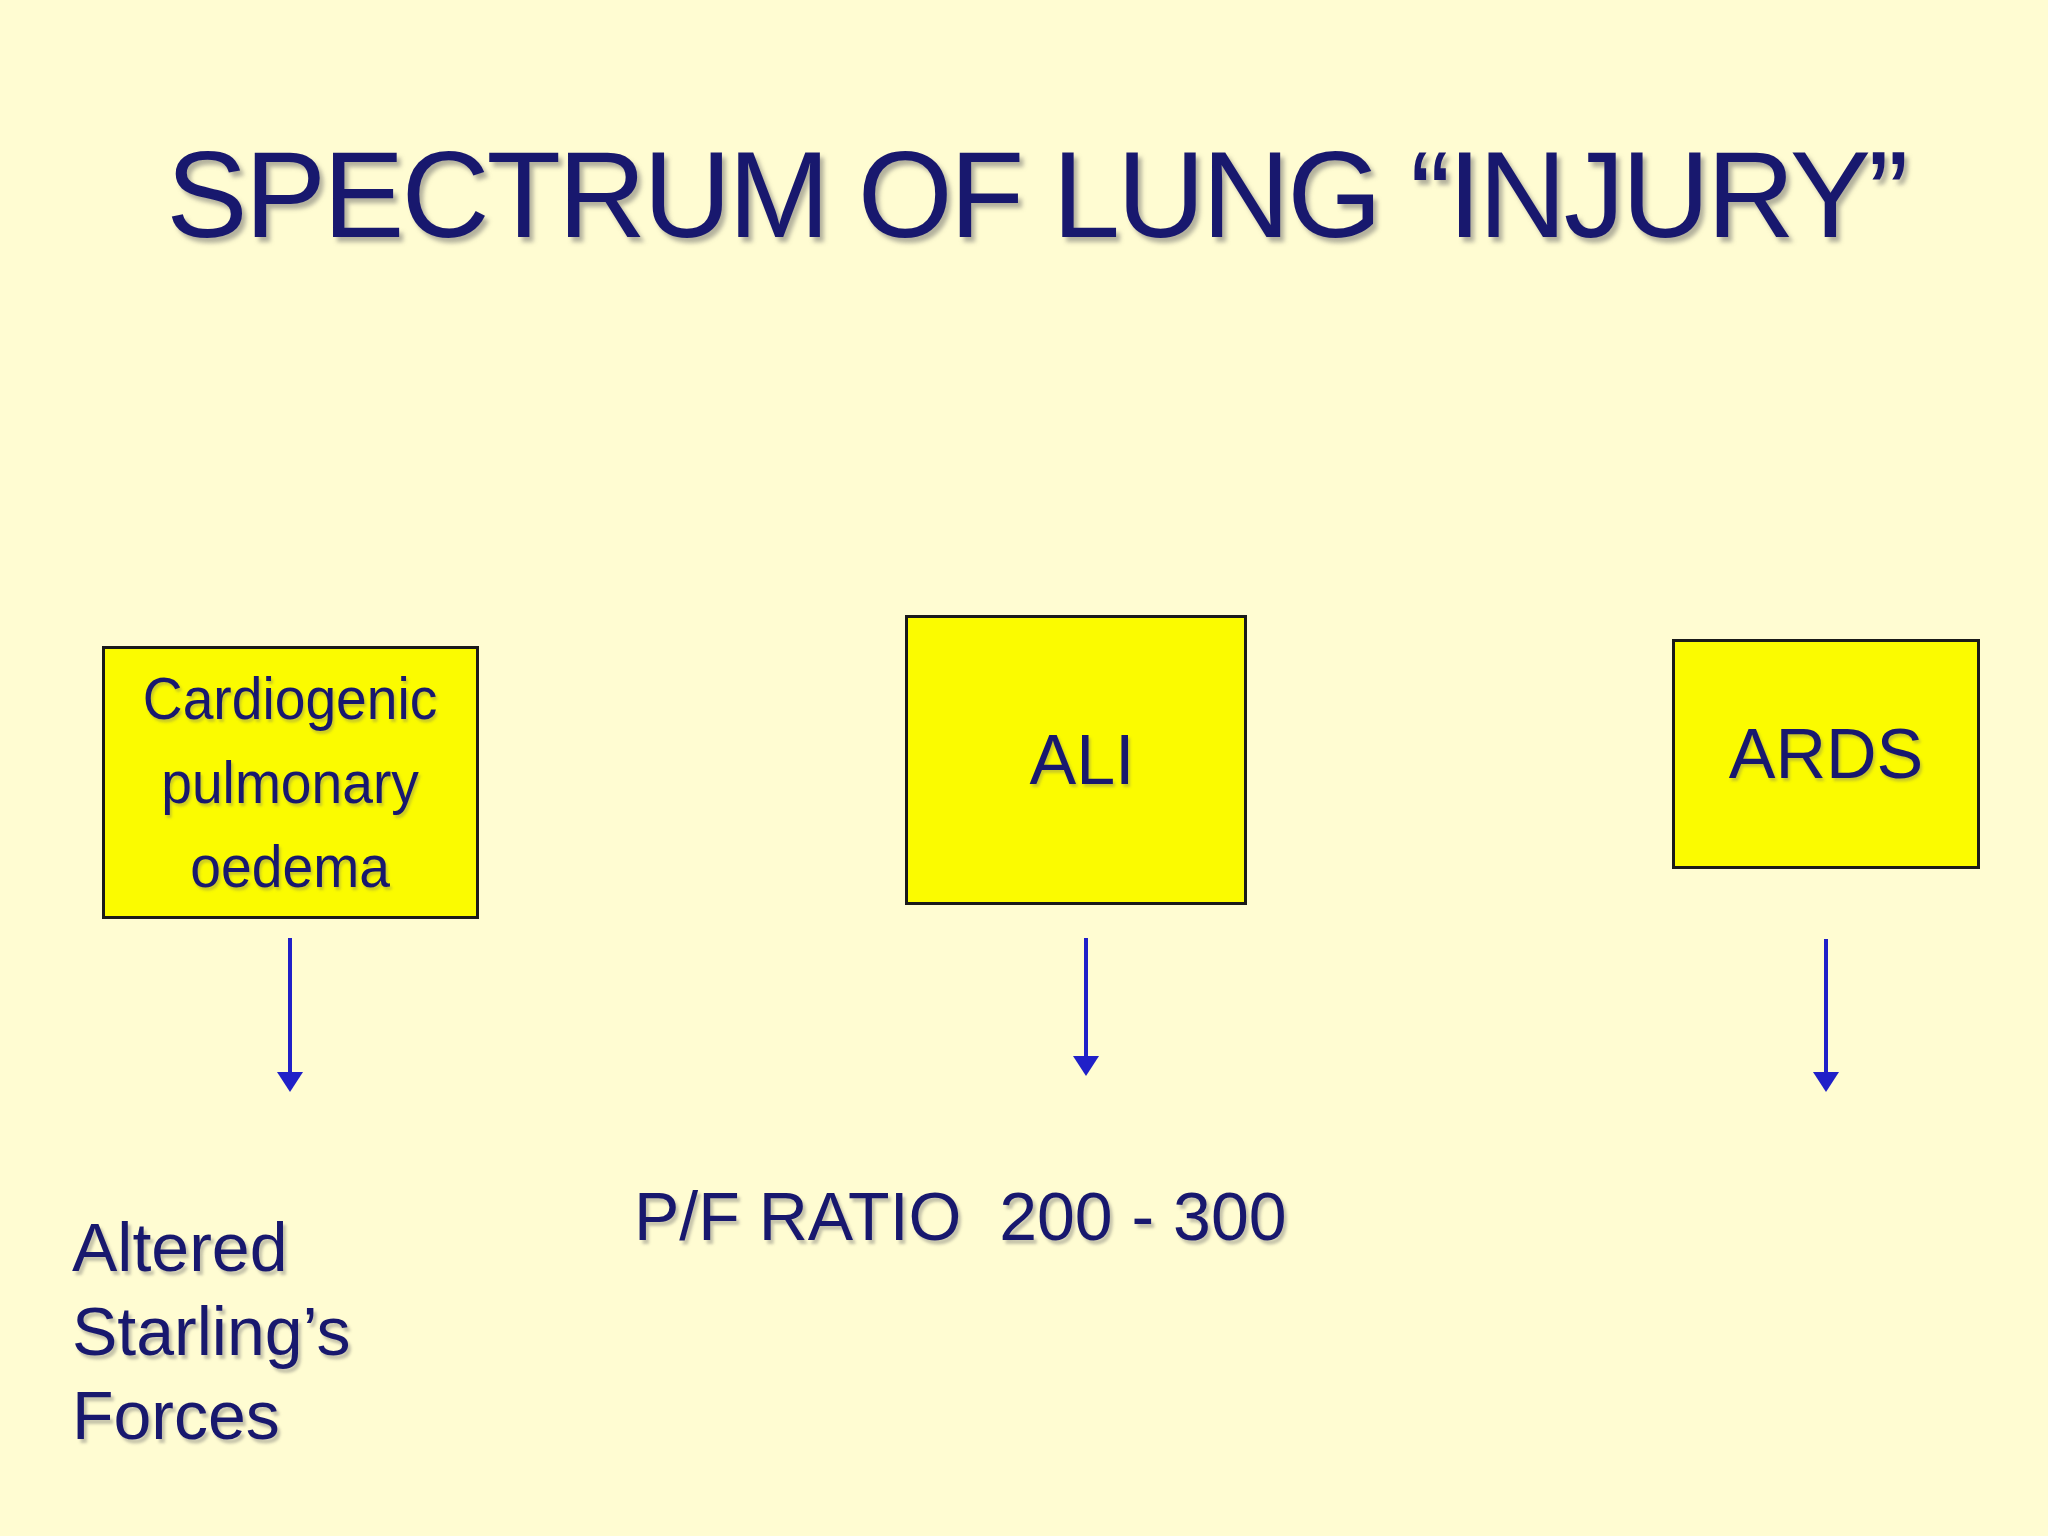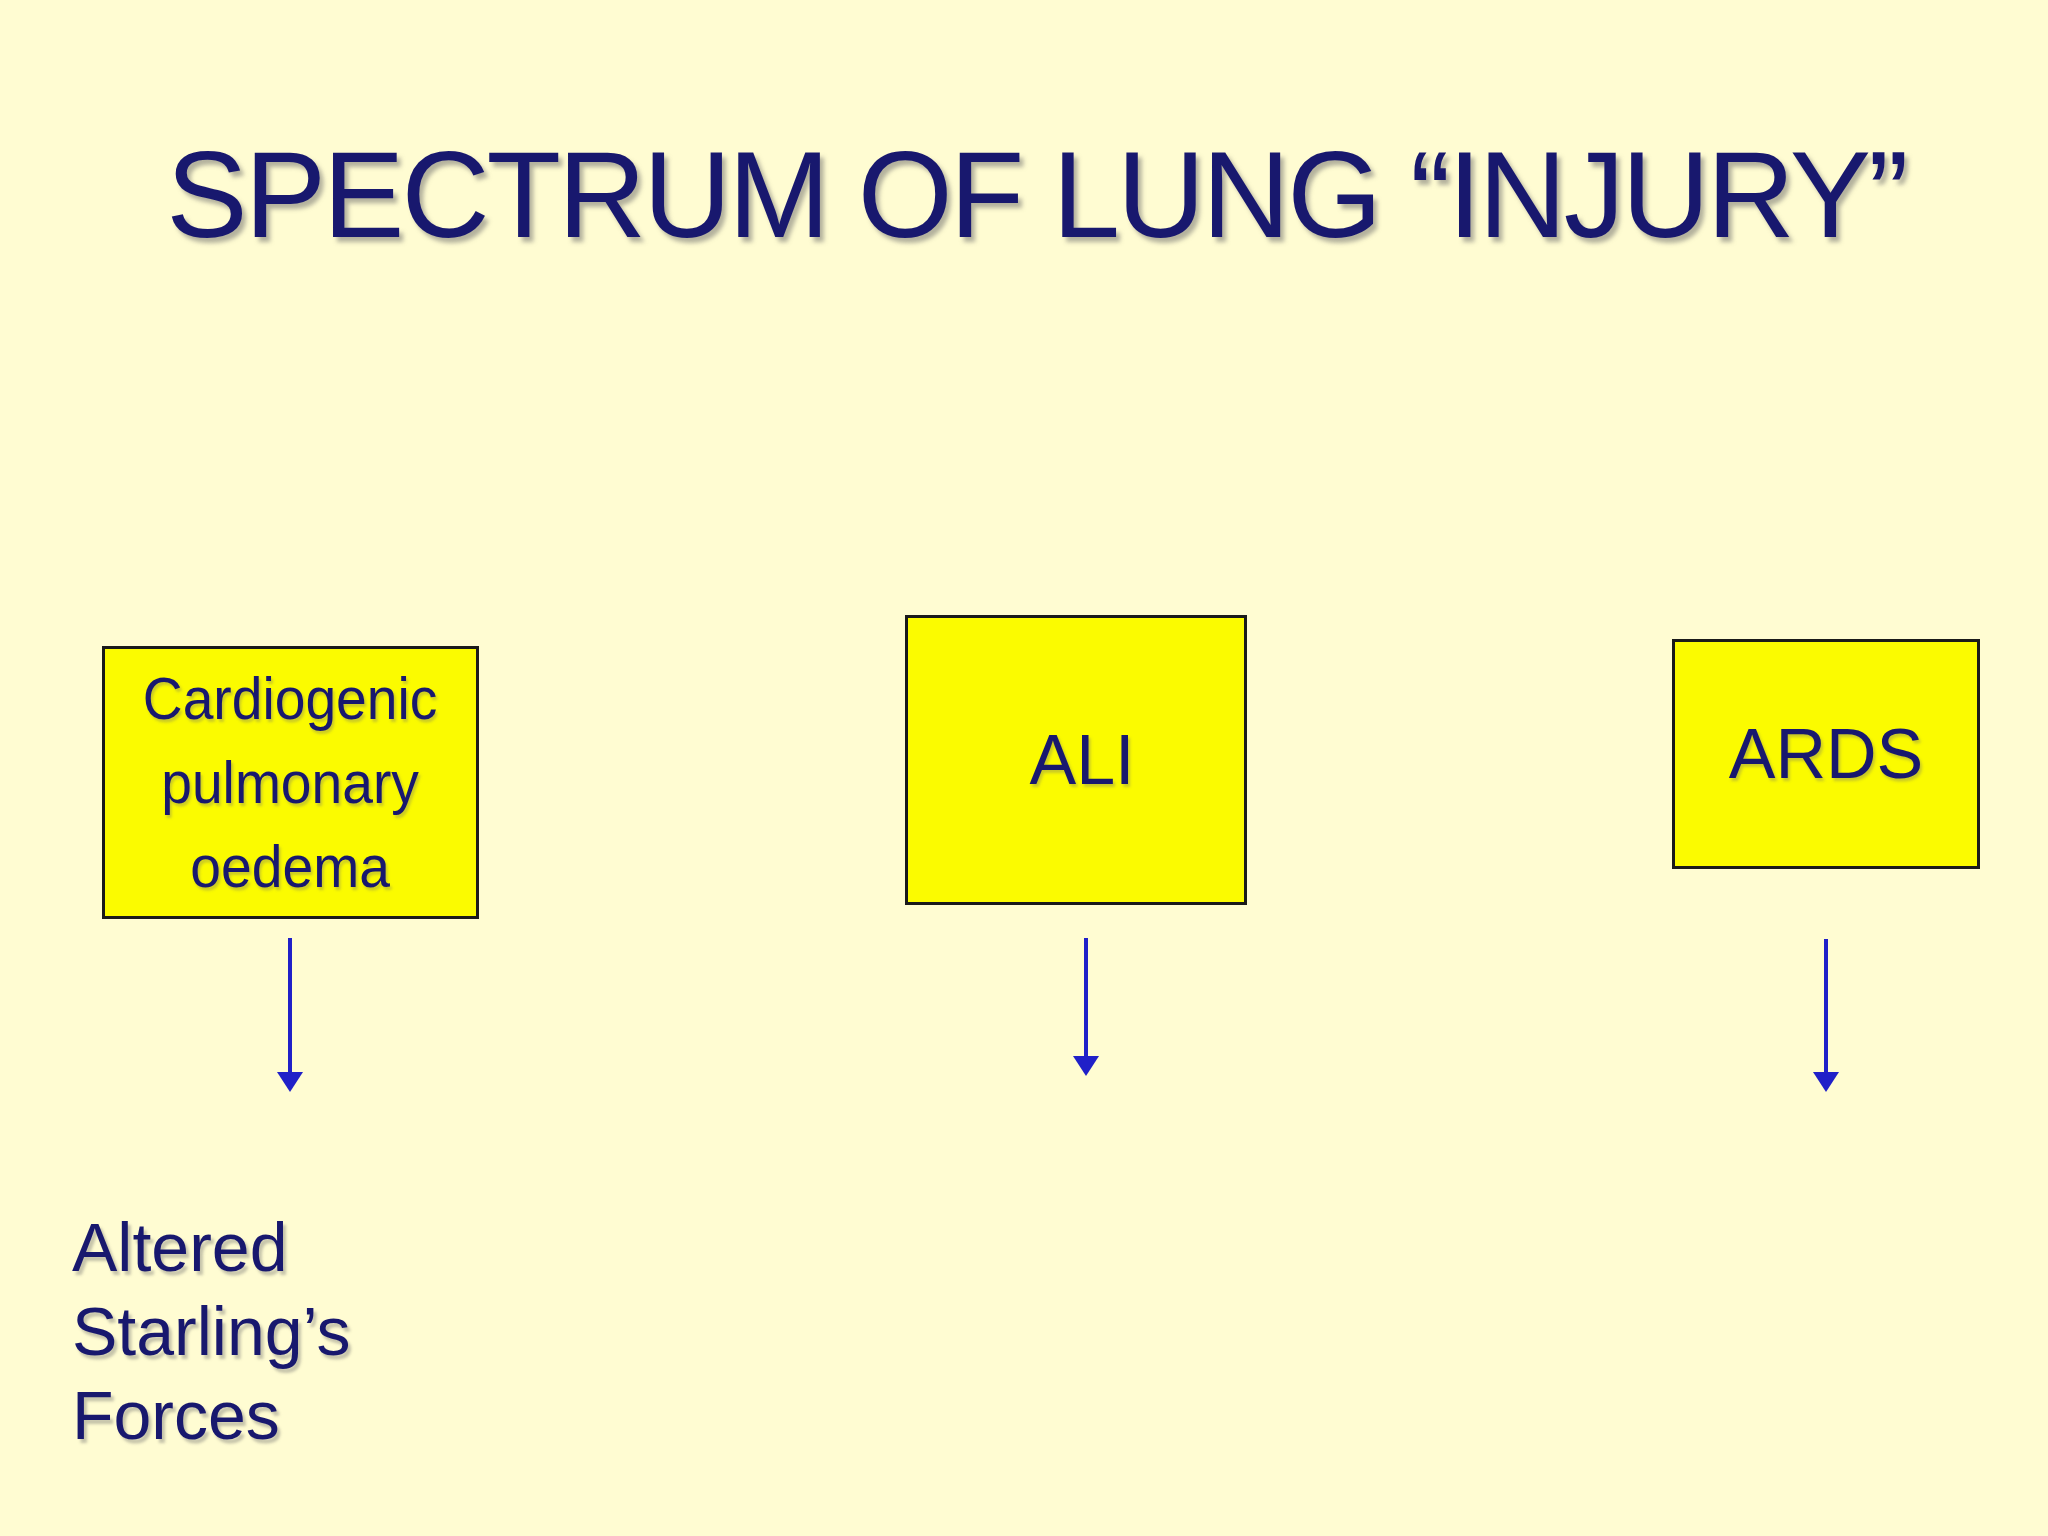--- a/index.html
+++ b/index.html
@@ -134,15 +134,16 @@
 
   <div class="arrow arrow-3">
     <span class="stem"></span>
     <span class="head"></span>
   </div>
 
   <div class="caption caption-1">Altered
 Starling’s
 Forces</div>
 
+  <div class="caption caption-2">P/F RATIO  200 - 300</div>
 
 
 </div>
 
 </body></html>

